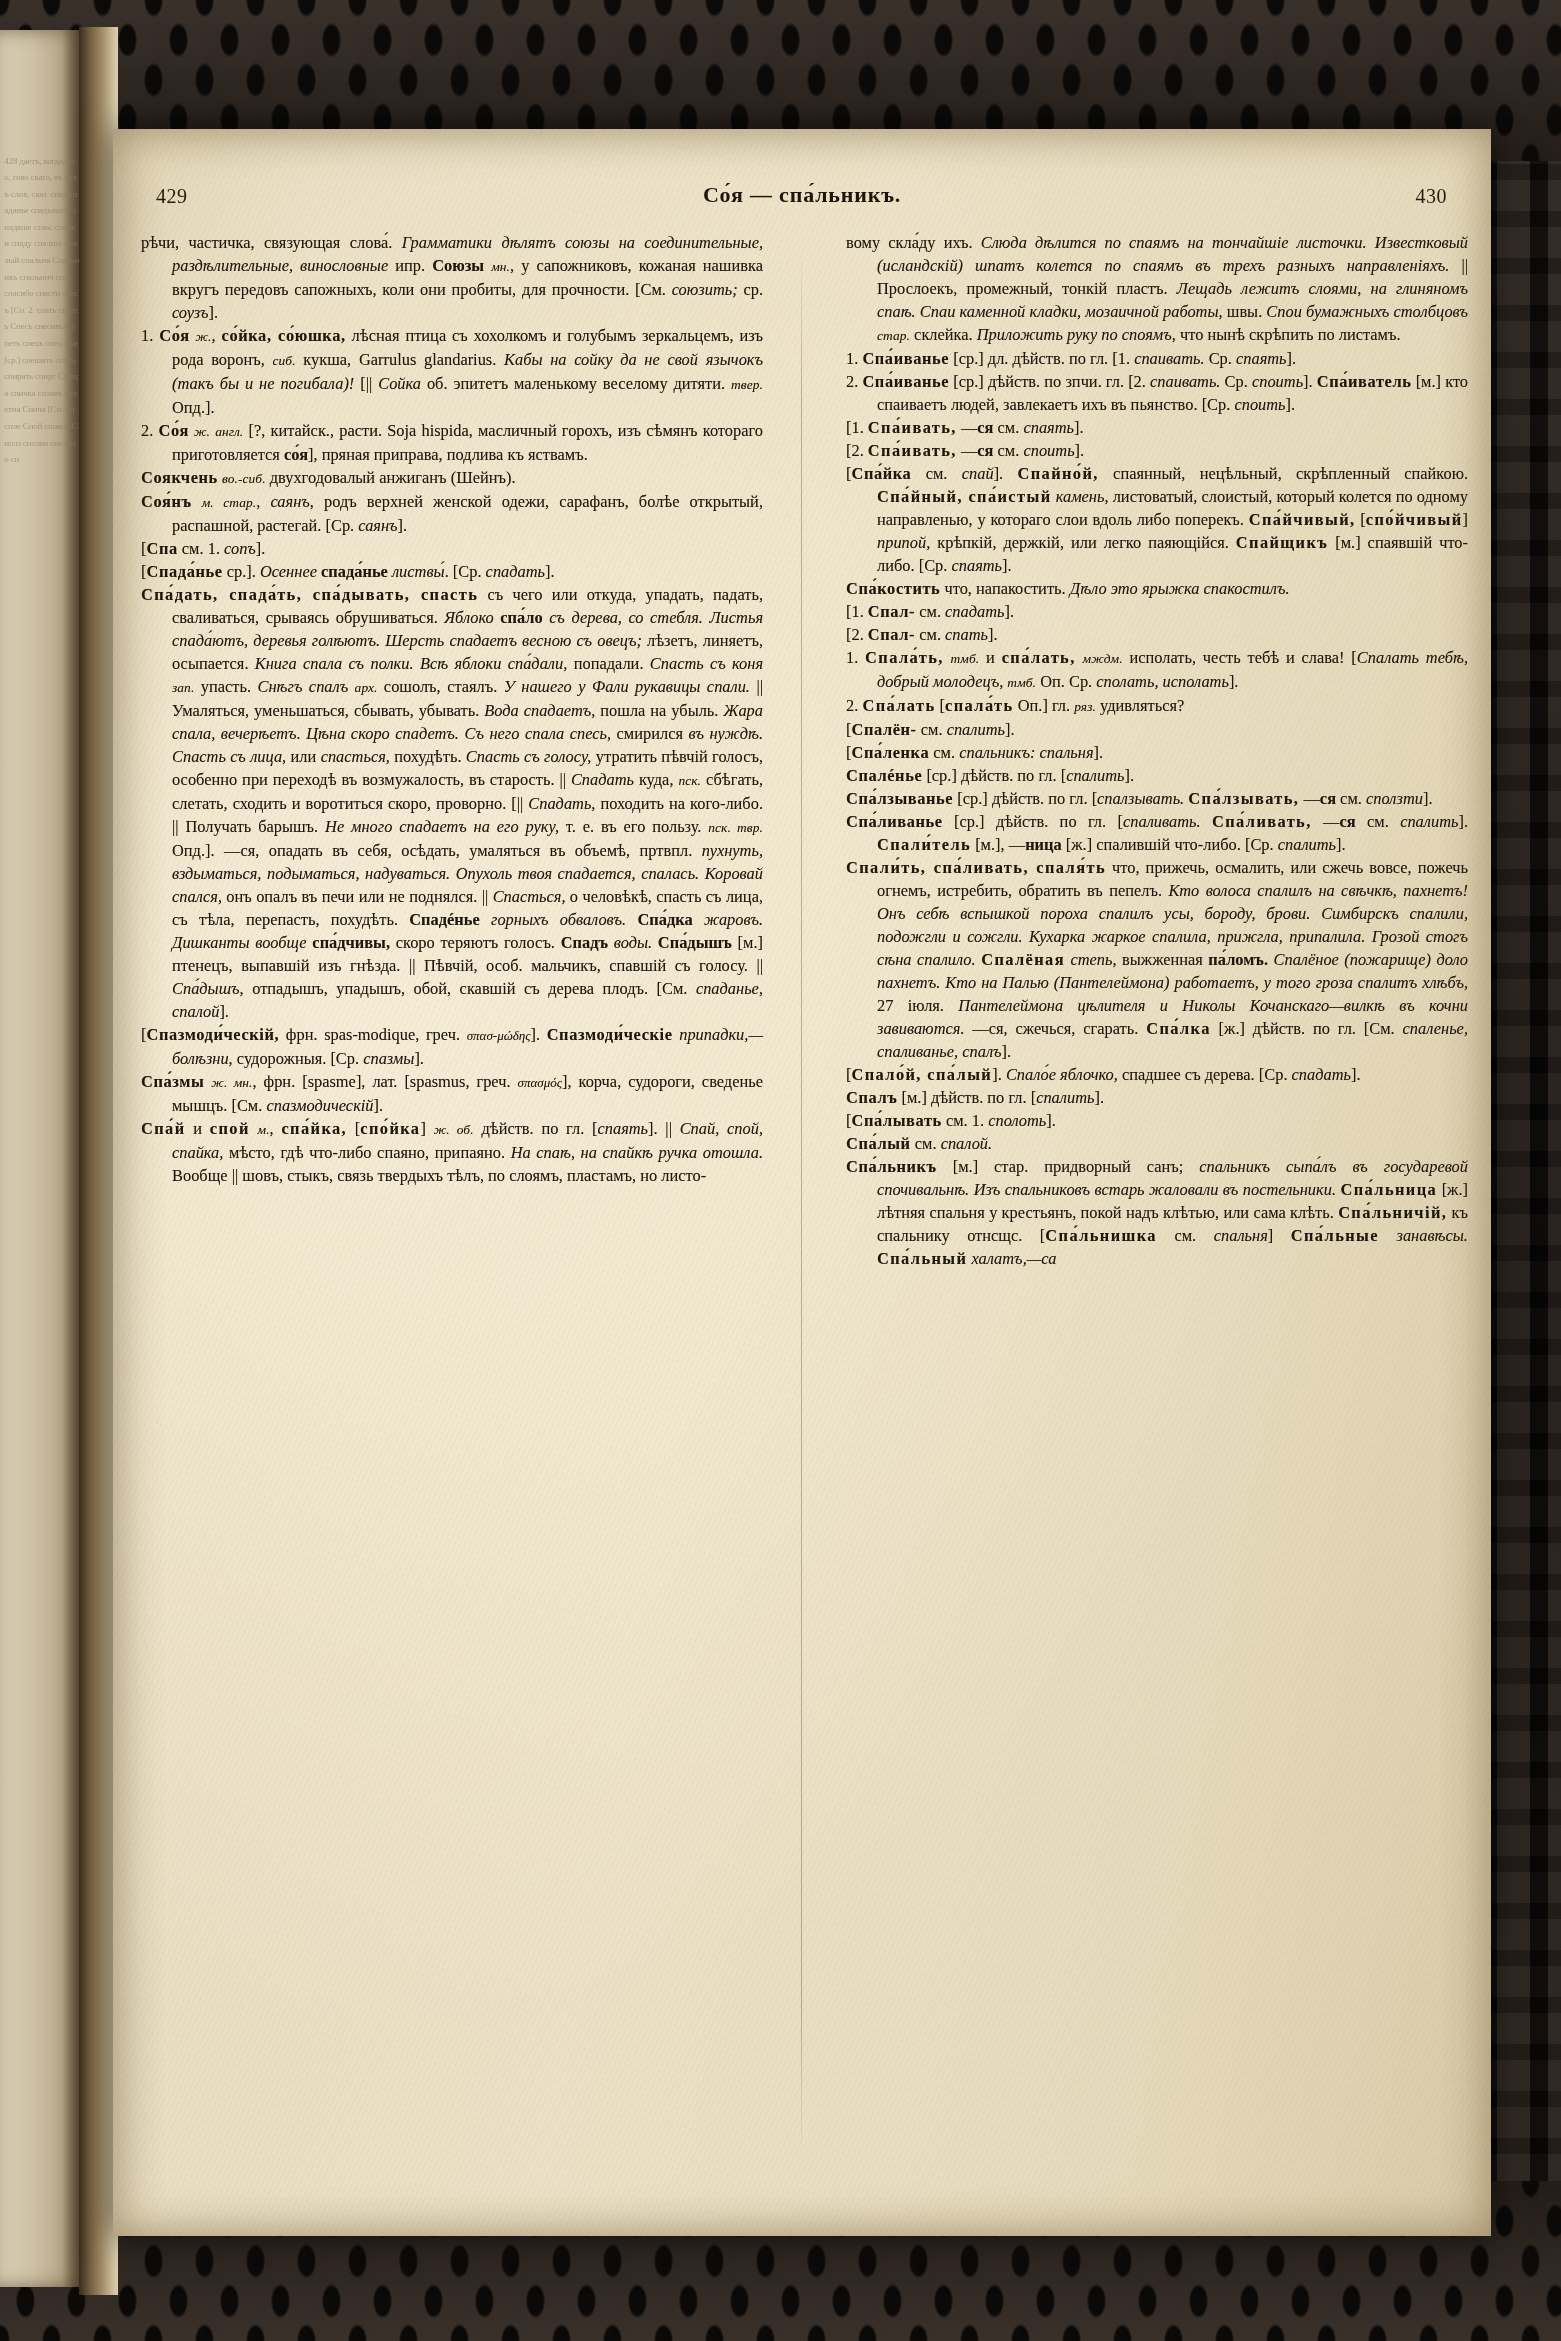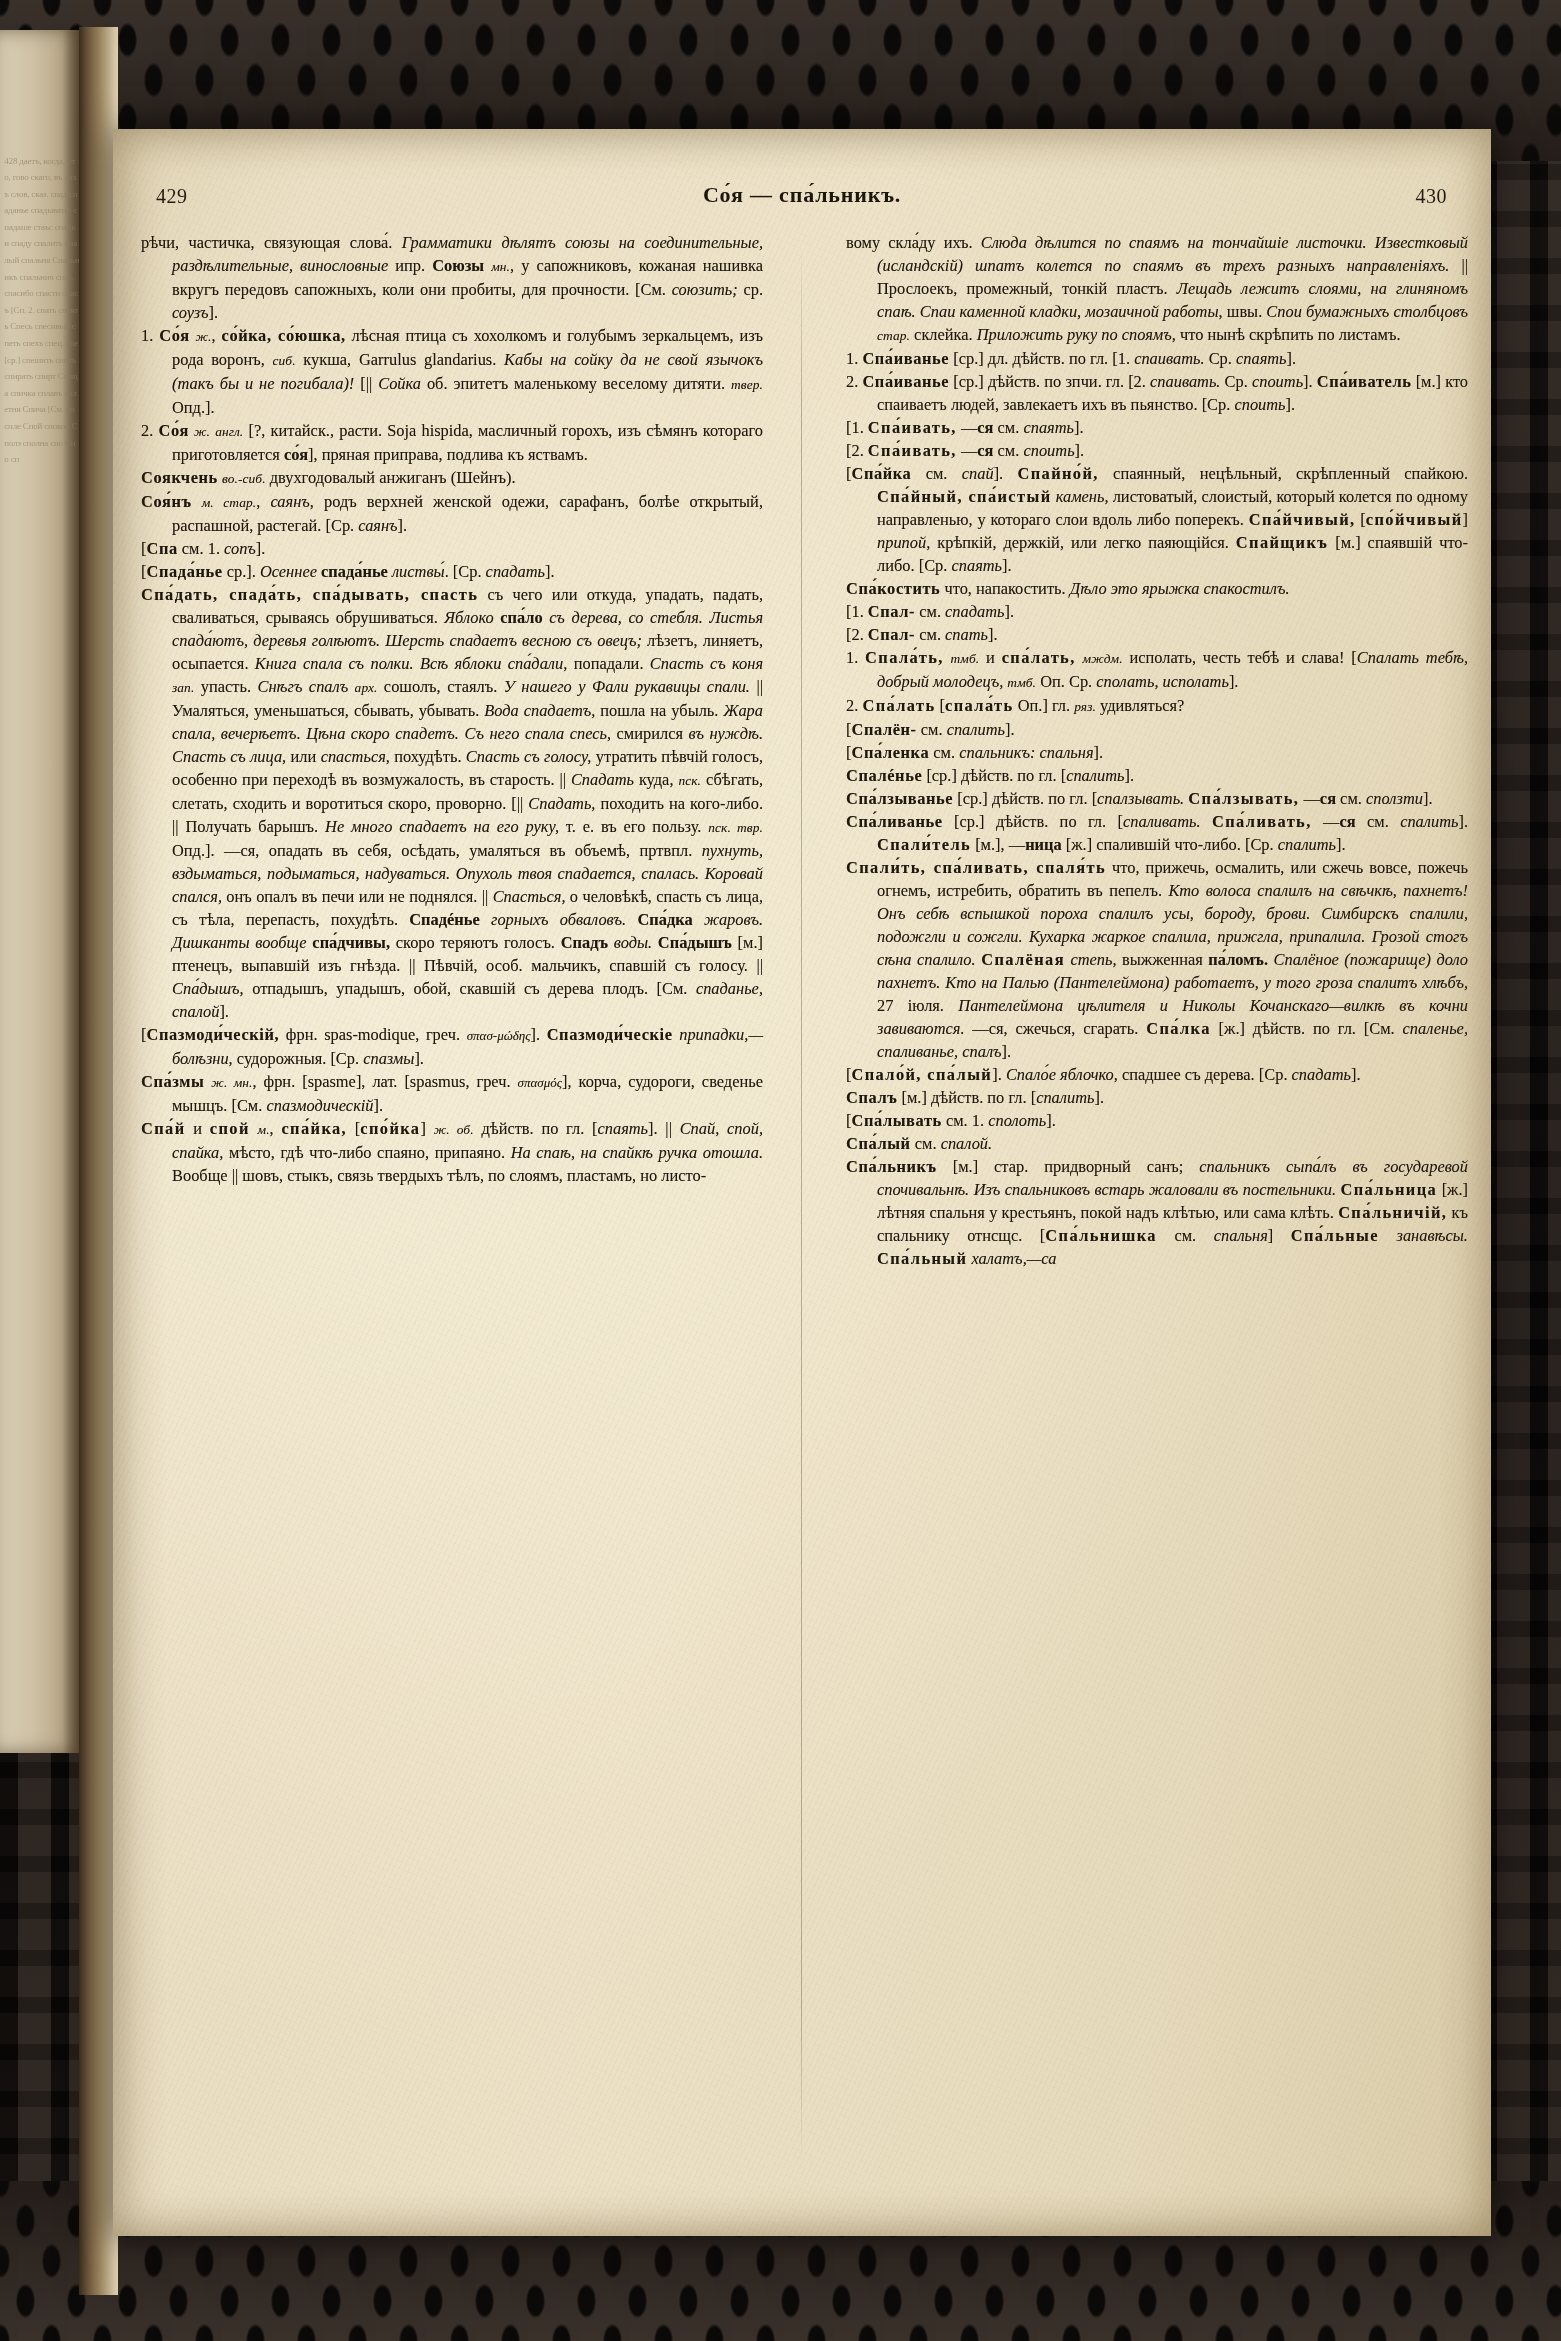--- a/index.html
+++ b/index.html
@@ -34,21 +34,21 @@
     position:absolute;left:0;bottom:0;width:1561px;height:161px;
     background:
       radial-gradient(ellipse 14px 25px at 50% 50%, #0a0908 0%, #0a0908 55%, rgba(10,9,8,0) 70%) 0 0/51px 80px repeat,
       radial-gradient(ellipse 14px 25px at 50% 50%, #0c0a09 0%, #0c0a09 55%, rgba(12,10,9,0) 70%) 26px 40px/51px 80px repeat,
       linear-gradient(0deg,#3b322c 0%, #241d19 100%);
     opacity:.97;
   }
 
   
   #facing-page{
-    position:absolute;left:0;top:29.5px;width:80px;height:1723px;
+    position:absolute;left:0;top:29.5px;width:80px;height:2257px;
     background:linear-gradient(90deg,#d8cdb4 0%, #cfc2a6 40%, #b9a989 78%, #6a5b45 100%);
     box-shadow:inset -8.6px 0 18px rgba(60,42,22,.55);
     overflow:hidden;
   }
   #facing-ghost{
     position:absolute;left:4.3px;top:123px;width:75px;
     font-size:9px;line-height:16.6px;color:#8b7d62;opacity:.66;
     letter-spacing:-0.2px;word-break:break-all;
   }
 

